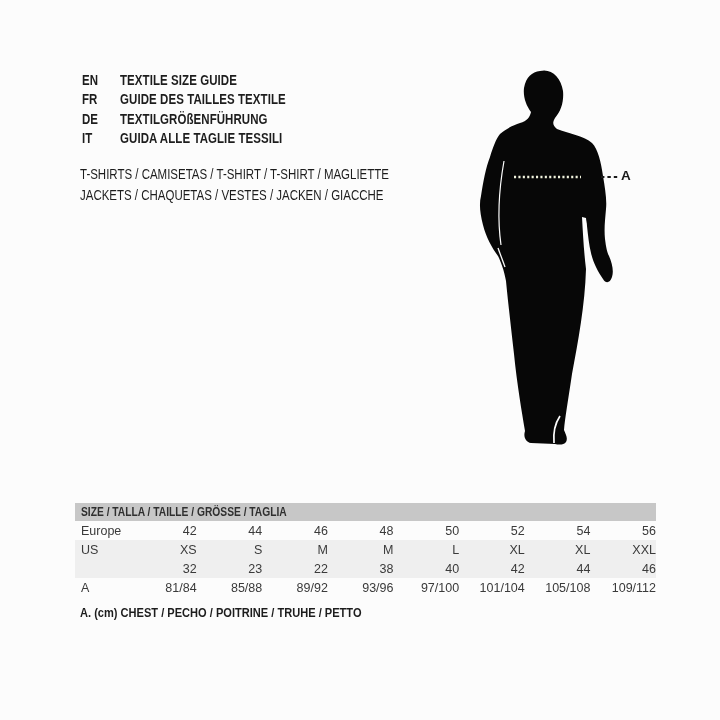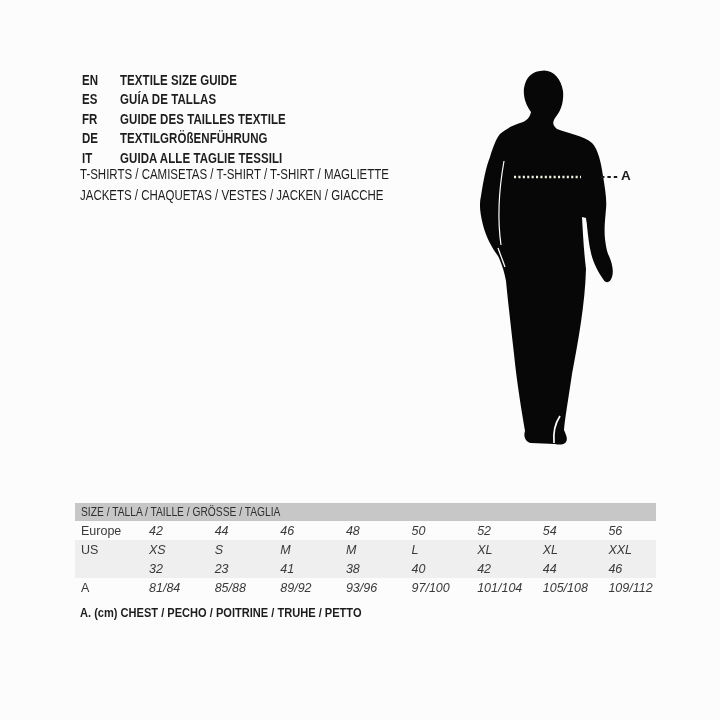--- a/index.html
+++ b/index.html
@@ -26,44 +26,40 @@
   .figure-wrap svg { position:absolute; left:0; top:0; }
   .measure-label { position:absolute; left:181px; top:113px; font-size:13.5px; font-weight:600; color:#1a1a1a; }
 
   
   .section-title { position:absolute; left:82px; top:475px; font-size:13.5px; font-weight:bold; }
 
   
   .size-table { position:absolute; left:75px; top:503px; width:581px; font-size:12.5px; color:#3a3a3a; }
   .t-header {
     height:18px; background:#c7c7c7; display:flex; align-items:center;
-    padding-left:6px; font-weight:400; color:#2f2f2f; font-size:12.5px;
+    padding-left:6px; font-weight:700; color:#2f2f2f; font-size:12.5px;
   }
   .t-body { position:relative; }
   .t-stripe { position:absolute; left:0; top:19px; width:100%; height:38px; background:#efefef; }
   .t-row { position:relative; display:grid; grid-template-columns:56px repeat(8,1fr); height:19px; align-items:center;gap:18px; }
   .t-label { padding-left:6px; }
-  .t-cell { text-align:left;font-style:italic; }
+  .t-cell { text-align:right; }
 
   
   .footnote { position:absolute; left:80px; top:605px; font-size:13.5px; font-weight:bold; }
 </style>
 </head>
 <body>
 
 <div class="page">
 
   <div class="lang">
     <div class="lang-row">
       <span class="lang-code"><span class="cond">EN</span></span>
       <span class="cond">TEXTILE SIZE GUIDE</span>
-    </div>
-    <div class="lang-row">
-      <span class="lang-code"><span class="cond">ES</span></span>
-      <span class="cond">GUÍA DE TALLAS</span>
     </div>
     <div class="lang-row">
       <span class="lang-code"><span class="cond">FR</span></span>
       <span class="cond">GUIDE DES TAILLES TEXTILE</span>
     </div>
     <div class="lang-row">
       <span class="lang-code"><span class="cond">DE</span></span>
       <span class="cond">TEXTILGRÖßENFÜHRUNG</span>
     </div>
     <div class="lang-row">
@@ -154,21 +150,21 @@
         <span class="t-cell">L</span>
         <span class="t-cell">XL</span>
         <span class="t-cell">XL</span>
         <span class="t-cell">XXL</span>
       </div>
 
       <div class="t-row">
         <span class="t-label"></span>
         <span class="t-cell">32</span>
         <span class="t-cell">23</span>
-        <span class="t-cell">41</span>
+        <span class="t-cell">22</span>
         <span class="t-cell">38</span>
         <span class="t-cell">40</span>
         <span class="t-cell">42</span>
         <span class="t-cell">44</span>
         <span class="t-cell">46</span>
       </div>
 
       <div class="t-row">
         <span class="t-label">A</span>
         <span class="t-cell">81/84</span>

